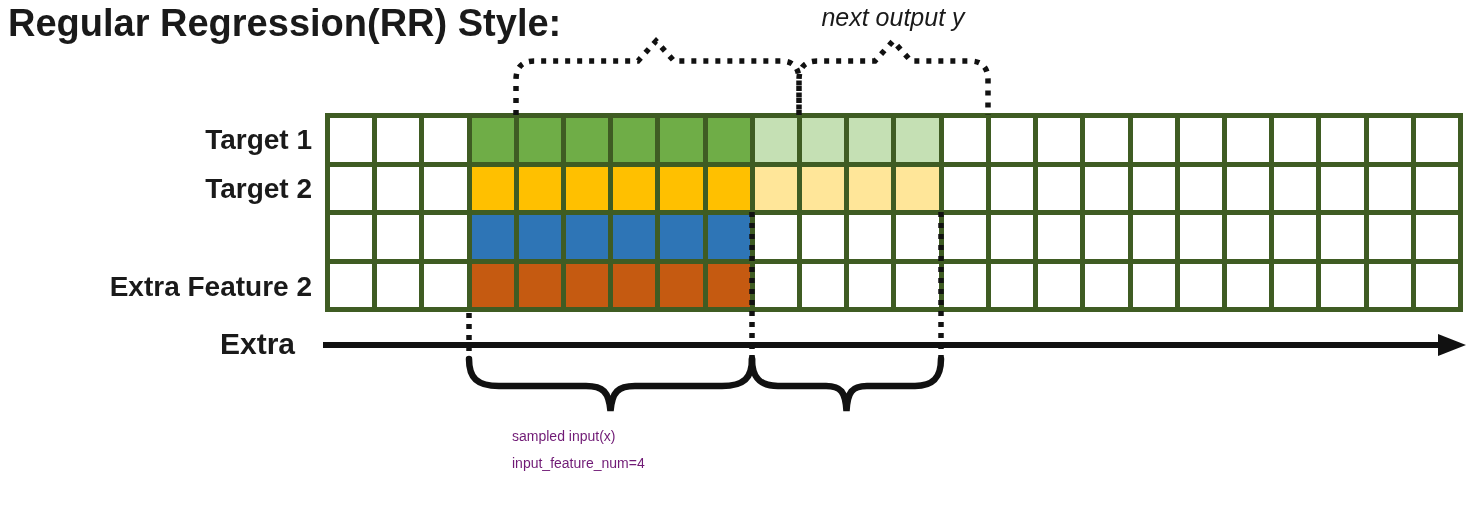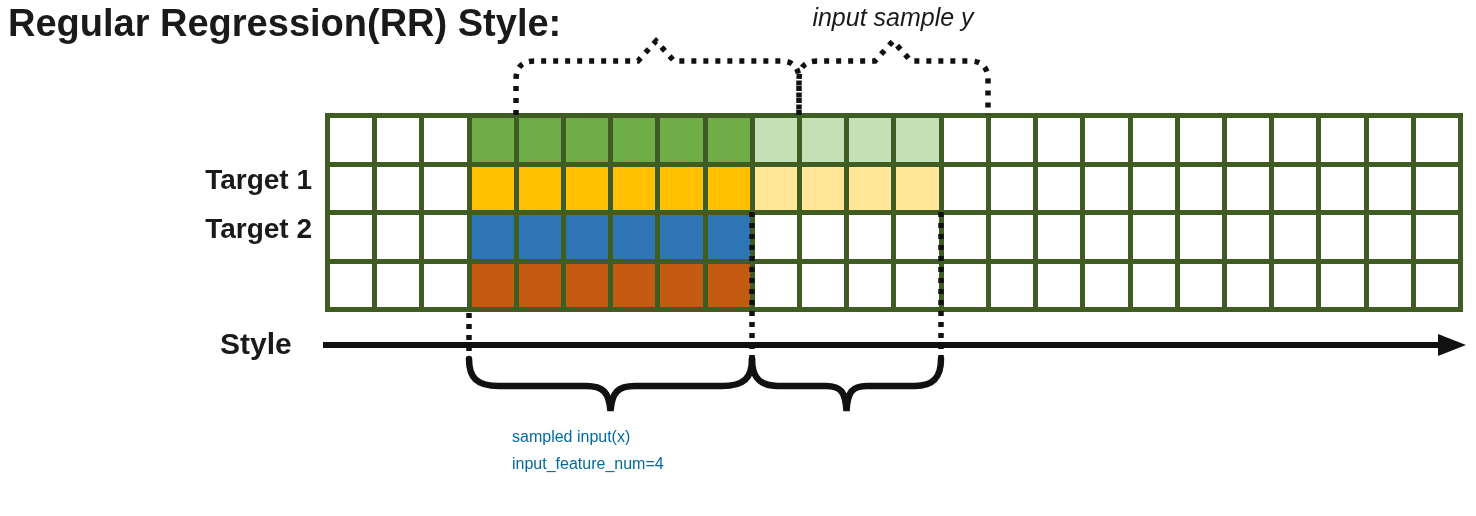--- a/index.html
+++ b/index.html
@@ -5,48 +5,49 @@
   html,body{margin:0;padding:0;background:#fff;}
   #canvas{
     position:relative;width:1476px;height:516px;background:#ffffff;overflow:hidden;
     font-family:"Liberation Sans", sans-serif;color:#1a1a1a;
   }
   .abs{position:absolute;}
   #title{left:8px;top:2px;font-size:38px;font-weight:bold;letter-spacing:0;}
   .brace-label{top:3px;transform:translateX(-50%);font-size:25px;font-style:italic;font-weight:500;white-space:nowrap;}
   #label-next-x{left:659px;}
   #label-next-y{left:893px;}
-  .row-label{left:0;width:312px;text-align:right;font-size:28px;font-weight:bold;line-height:34px;height:34px;white-space:nowrap;margin-top:40px;}
+  .row-label{left:0;width:312px;text-align:right;font-size:28px;font-weight:bold;line-height:34px;height:34px;white-space:nowrap;}
   #row-label-0{top:123px;}
   #row-label-1{top:172px;}
   #row-label-2{top:221px;}
   #row-label-3{top:270px;}
   #sample-grid{
     left:325px;top:113px;width:1138px;height:199px;box-sizing:border-box;
     display:grid;grid-template-columns:repeat(24,1fr);grid-template-rows:repeat(4,1fr);
     gap:5px;padding:5px;
   }
   .cell{width:100%;height:100%;}
   #time-label{left:220px;top:327px;font-size:30px;font-weight:bold;}
-  .annot{top:423px;font-size:16px;line-height:27px;font-weight:500;color:#0369a1;white-space:nowrap;}
+  .annot{top:423px;font-size:14px;line-height:27px;font-weight:500;color:#701a75;white-space:nowrap;}
   #annot-input{left:512px;}
   #annot-output{left:772px;}
   #overlay{left:0;top:0;pointer-events:none;}
 </style>
 </head>
 <body>
 
 <div id="canvas">
 
   <div id="title" class="abs">Regular Regression(RR) Style:</div>
 
-  <div id="label-next-y" class="abs brace-label">input sample y</div>
+  <div id="label-next-y" class="abs brace-label">next output y</div>
 
   <div id="row-label-0" class="abs row-label">Target 1</div>
   <div id="row-label-1" class="abs row-label">Target 2</div>
+  <div id="row-label-3" class="abs row-label">Extra Feature 2</div>
 
   <div id="sample-grid" class="abs" style="background: rgb(63, 92, 35);">
       <div class="cell" style="background: rgb(255, 255, 255);"></div>
       <div class="cell" style="background: rgb(255, 255, 255);"></div>
       <div class="cell" style="background: rgb(255, 255, 255);"></div>
       <div class="cell" style="background: rgb(111, 173, 71);"></div>
       <div class="cell" style="background: rgb(111, 173, 71);"></div>
       <div class="cell" style="background: rgb(111, 173, 71);"></div>
       <div class="cell" style="background: rgb(111, 173, 71);"></div>
       <div class="cell" style="background: rgb(111, 173, 71);"></div>
@@ -133,21 +134,21 @@
       <div class="cell" style="background: rgb(255, 255, 255);"></div>
       <div class="cell" style="background: rgb(255, 255, 255);"></div>
       <div class="cell" style="background: rgb(255, 255, 255);"></div>
       <div class="cell" style="background: rgb(255, 255, 255);"></div>
       <div class="cell" style="background: rgb(255, 255, 255);"></div>
       <div class="cell" style="background: rgb(255, 255, 255);"></div>
       <div class="cell" style="background: rgb(255, 255, 255);"></div>
       <div class="cell" style="background: rgb(255, 255, 255);"></div>
     </div>
 
-  <div id="time-label" class="abs">Style</div>
+  <div id="time-label" class="abs">Extra</div>
 
   <div id="annot-input" class="abs annot">
     <div>sampled input(x)</div>
     <div>input_feature_num=4</div>
   </div>
 
 
   <svg id="overlay" class="abs" width="1476" height="516" viewBox="0 0 1476 516">
 
     <path d="M516,115 L516,80 Q516,61 534,61 L638,61 L656,41 L674,61 L781,61 Q799,61 799,80 L799,115" fill="none" stroke="#111" stroke-width="5.5" stroke-dasharray="5 7"></path>

